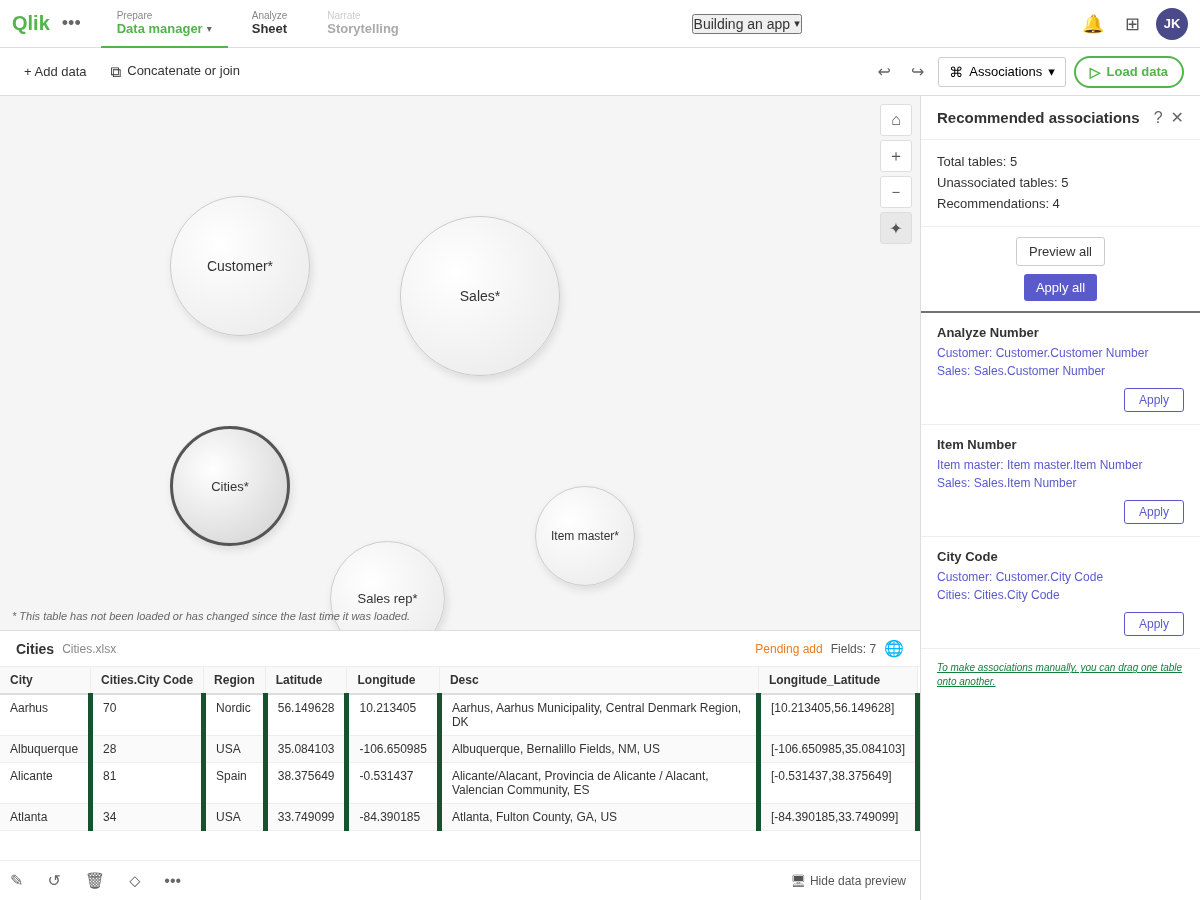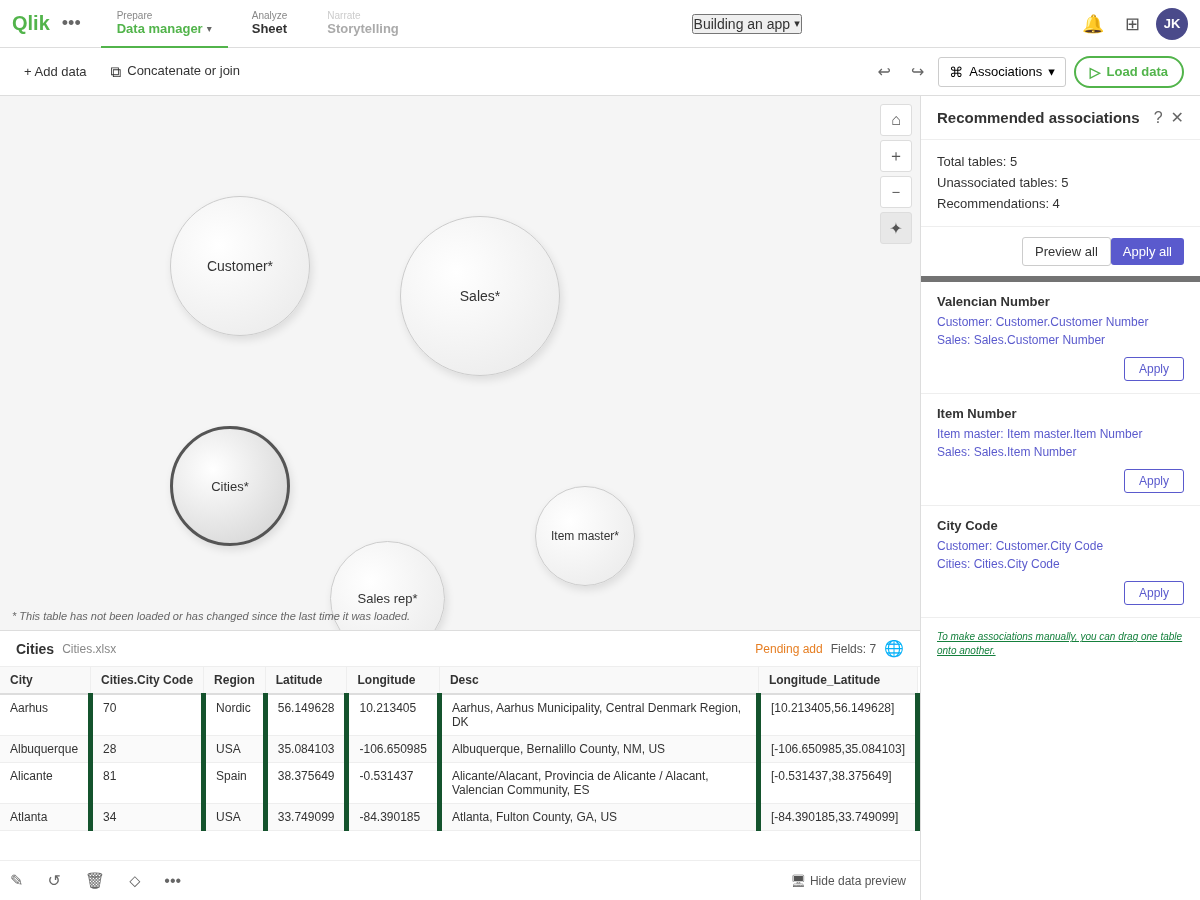--- a/index.html
+++ b/index.html
@@ -98,21 +98,21 @@
       padding: 12px 16px; border-bottom: 1px solid #eee;
     }
     .panel-title { font-size: 15px; font-weight: 600; color: #333; }
     .panel-header-icons { display: flex; align-items: center; gap: 8px; }
     .panel-icon-btn { background: none; border: none; cursor: pointer; color: #666; font-size: 16px; }
 
     .panel-stats { padding: 12px 16px; border-bottom: 1px solid #eee; font-size: 13px; line-height: 1.6; }
 
     .preview-apply-row {
       display: flex; align-items: center; justify-content: flex-end;
-      padding: 10px 16px; border-bottom: 6px solid #737373;
+      gap: 8px; padding: 10px 16px; border-bottom: 2px solid #737373; flex-direction: column;
     }
     .preview-all-btn {
       border: 1px solid #ccc; background: #fff; color: #333;
       padding: 6px 12px; border-radius: 3px; cursor: pointer; font-size: 13px;
     }
     .apply-all-btn {
       border: none; background: #5a5acd; color: #fff;
       padding: 6px 12px; border-radius: 3px; cursor: pointer; font-size: 13px;
     }
 
@@ -293,21 +293,21 @@
                 <td>10.213405</td>
                 <td>Aarhus, Aarhus Municipality, Central Denmark Region, DK</td>
                 <td>[10.213405,56.149628]</td>
               </tr>
               <tr>
                 <td>Albuquerque</td>
                 <td>28</td>
                 <td>USA</td>
                 <td>35.084103</td>
                 <td>-106.650985</td>
-                <td>Albuquerque, Bernalillo County, NM, US</td>
+                <td>Albuquerque, Bernalillo Fields, NM, US</td>
                 <td>[-106.650985,35.084103]</td>
               </tr>
               <tr>
                 <td>Alicante</td>
                 <td>81</td>
                 <td>Spain</td>
                 <td>38.375649</td>
                 <td>-0.531437</td>
                 <td>Alicante/Alacant, Provincia de Alicante / Alacant, Valencian Community, ES</td>
                 <td>[-0.531437,38.375649]</td>
@@ -354,21 +354,21 @@
       <div>Recommendations: 4</div>
     </div>
 
     <div class="preview-apply-row">
       <button class="preview-all-btn">Preview all</button>
       <button class="apply-all-btn">Apply all</button>
     </div>
 
     <div id="assoc-list">
         <div class="assoc-item">
-    <div class="assoc-item-title">Valencian Number</div>
+    <div class="assoc-item-title">Analyze Number</div>
     <div class="assoc-item-detail">Customer: Customer.Customer Number<br>Sales: Sales.Customer Number</div>
     <button class="assoc-apply-btn">Apply</button>
     <div class="assoc-clearfix"></div>
   </div>
         <div class="assoc-item">
     <div class="assoc-item-title">Item Number</div>
     <div class="assoc-item-detail">Item master: Item master.Item Number<br>Sales: Sales.Item Number</div>
     <button class="assoc-apply-btn">Apply</button>
     <div class="assoc-clearfix"></div>
   </div>

